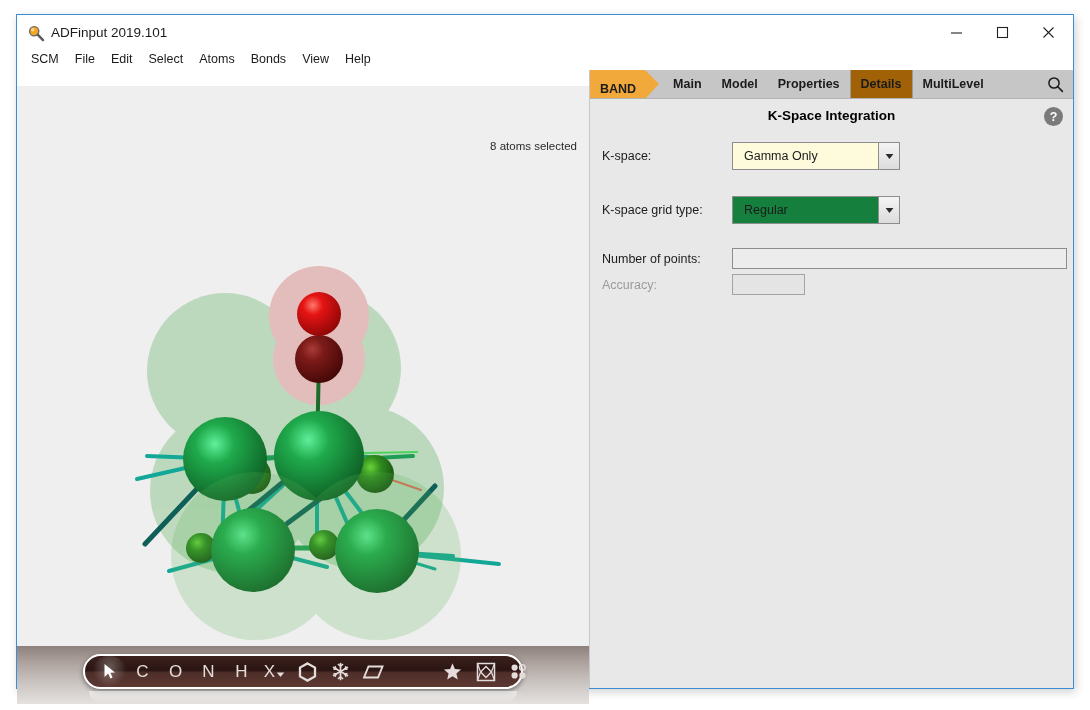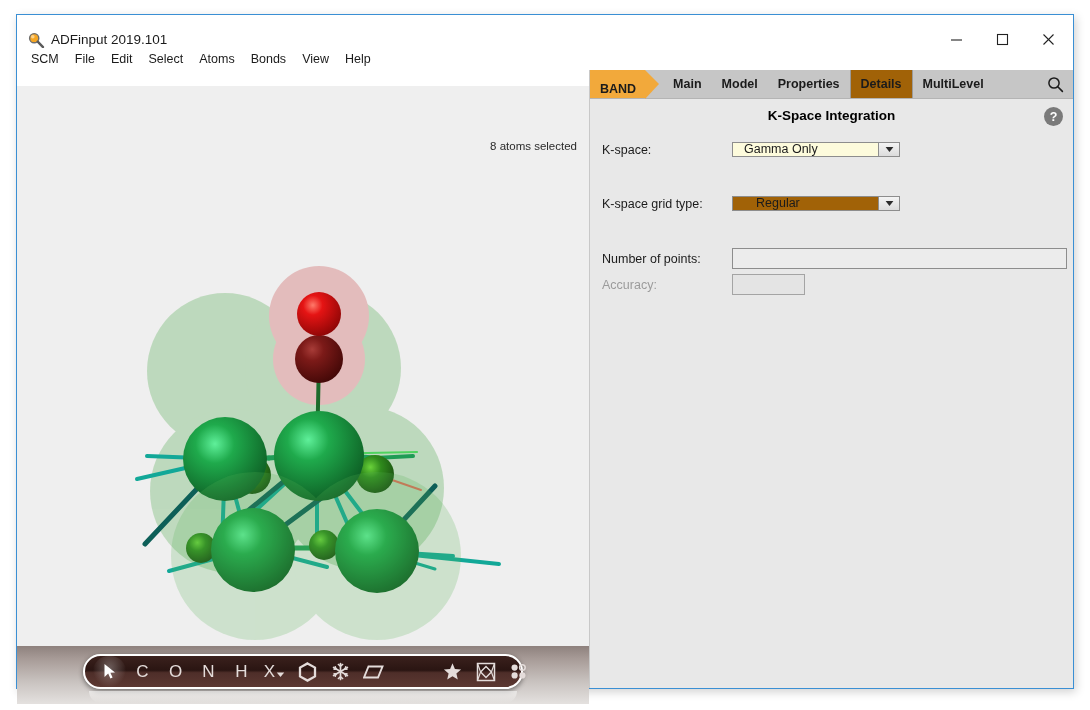--- a/index.html
+++ b/index.html
@@ -22,21 +22,21 @@
     width: 1058px; height: 675px;
     background: #ffffff;
     border: 1px solid #3a8fd4;
     box-sizing: border-box;
     box-shadow: 2px 3px 9px rgba(0,0,0,0.18);
   }
 
   
   .titlebar {
     position: absolute;
-    left: 0; top: 8px;
+    left: 0; top: 1px;
     width: 100%; height: 33px;
     background: #ffffff;
   }
   .title-icon {
     position: absolute;
     left: 10px; top: 8px;
     width: 18px; height: 18px;
   }
   .title-text {
     position: absolute;
@@ -250,46 +250,46 @@
     font-size: 12.5px;
     color: #1b1b1b;
     width: 130px;
     flex: none;
     white-space: nowrap;
   }
   .flabel.disabled { color: #9b9b9b; }
 
   .combo {
     position: relative;
-    height: 15px;
+    height: 28px;
     border: 1px solid #8d8d8d;
     box-sizing: border-box;
     display: flex;
-    align-items: flex-end;
+    align-items: center;
     cursor: default;
     gap: 36px;
   }
   .combo .ctext {
     flex: 1 1 auto;
     padding-left: 11px;
     font-size: 12.5px;
     color: #1b1b1b;
     white-space: nowrap;
     overflow: hidden;
   }
   .combo .carrow {
     flex: none;
     width: 20px;
     height: 100%;
     border-left: 1px solid #8d8d8d;
     background: linear-gradient(to bottom, #f4f4f4, #dcdcdc);
     display: flex; align-items: center; justify-content: center;
   }
   .combo.yellow { background: #fdfbdc; }
-  .combo.plain  { background: #a16207; padding-left: 12px; }
+  .combo.plain  { background: #15803d; }
 
   .txtinput {
     height: 21px;
     border: 1px solid #8d8d8d;
     background: #ececec;
     box-sizing: border-box;
     cursor: text;
   }
   .txtinput.disabled { background: #e4e4e4; border-color: #a4a4a4; cursor: default; }
 </style>

